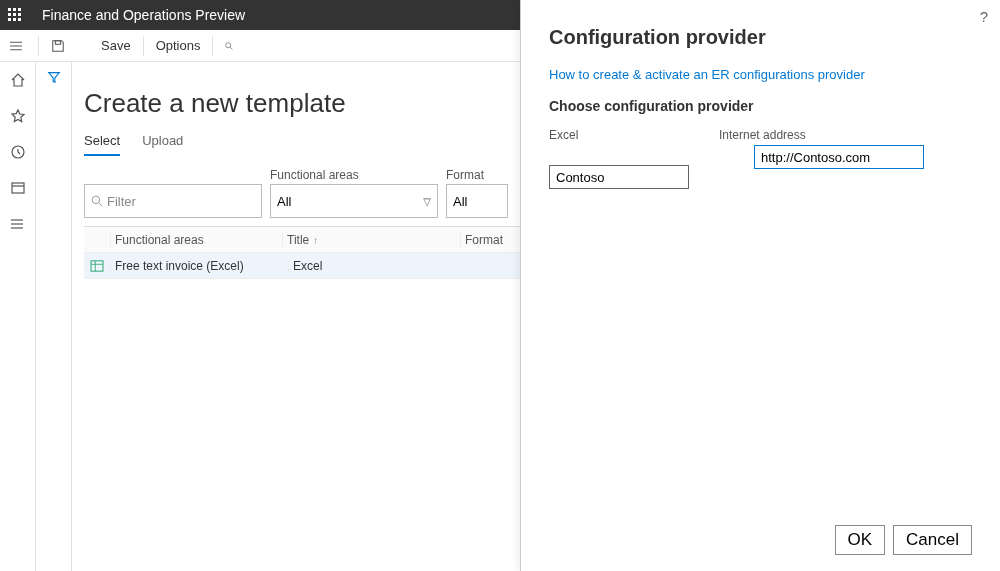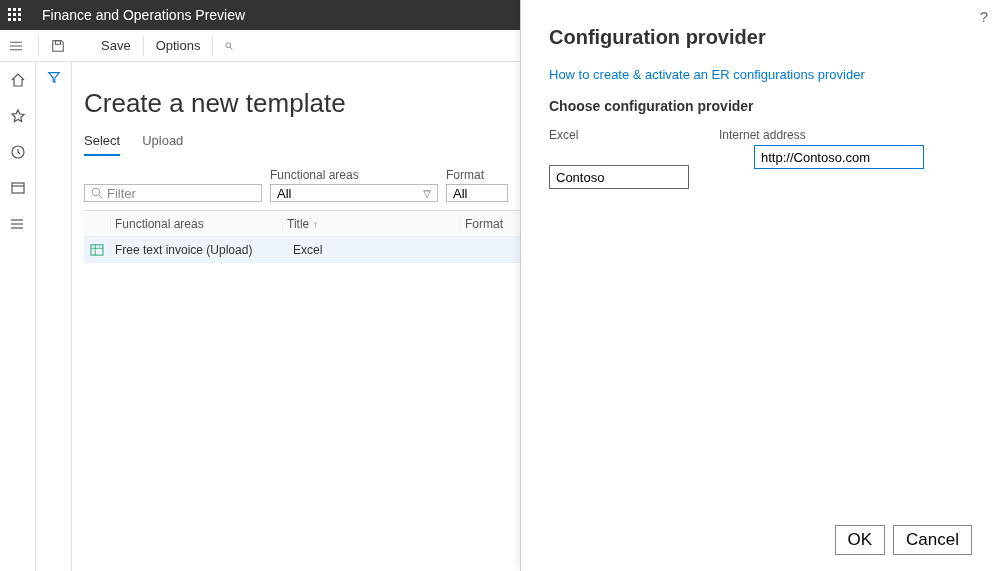--- a/index.html
+++ b/index.html
@@ -33,21 +33,21 @@
   
   .main { flex: 1; padding: 18px 0 0 12px; position: relative; }
   .page-title { font-size: 26px; font-weight: 300; color: #333; margin: 8px 0 14px 0; }
   
   .tabs { display: flex; gap: 22px; font-size: 13px; color: #666; margin-bottom: 12px; }
   .tab { padding-bottom: 6px; cursor: pointer; }
   .tab.active { color: #333; border-bottom: 2px solid #0078d4; }
   
   .filters-row { display: flex; gap: 8px; align-items: flex-end; margin-bottom: 8px; }
   .filter-col-label { font-size: 12px; color: #555; margin-bottom: 2px; }
-  .filter-input, .filter-select { height: 18px; border: 1px solid #bbb; font-size: 13px; padding: 8px 6px; background: #fff; }
+  .filter-input, .filter-select { height: 18px; border: 1px solid #bbb; font-size: 13px; padding: 16px 6px; background: #fff; }
   .filter-input { width: 178px; color: #888; display: flex; align-items: center; }
   .filter-input svg { margin-right: 4px; stroke: #999; fill: none; }
   .filter-select { display: flex; align-items: center; justify-content: space-between; }
   .fa-select { width: 168px; }
   .fmt-select { width: 62px; }
   .chev { font-size: 10px; color: #555; }
   
   .grid { border-top: 1px solid #ddd; }
   .grid-head, .grid-row { display: flex; align-items: center; font-size: 12px; height: 26px; border-bottom: 1px solid #eee; }
   .grid-head { background: #fafafa; color: #555; }
@@ -218,21 +218,21 @@
         <div class="gcol-fmt"><span>Format</span></div>
       </div>
       <div class="grid-row">
         <div class="gcol-icon">
           <svg width="14" height="12" viewBox="0 0 16 14">
               <rect x="1" y="1" width="14" height="12" fill="none" stroke="#3a7" stroke-width="1.2"></rect>
               <line x1="1" y1="5" x2="15" y2="5" stroke="#3a7"></line>
               <line x1="6" y1="1" x2="6" y2="13" stroke="#3a7"></line>
             </svg>
         </div>
-        <div class="gcol-title">Free text invoice (Upload)</div>
+        <div class="gcol-title">Free text invoice (Excel)</div>
         <div class="gcol-fmt">Excel</div>
       </div>
     </div>
   </div>
 </div>
 
 <div class="panel">
   <div class="panel-help">?</div>
   <div class="panel-title">Configuration provider</div>
   <a class="panel-link">How to create &amp; activate an ER configurations provider</a>

